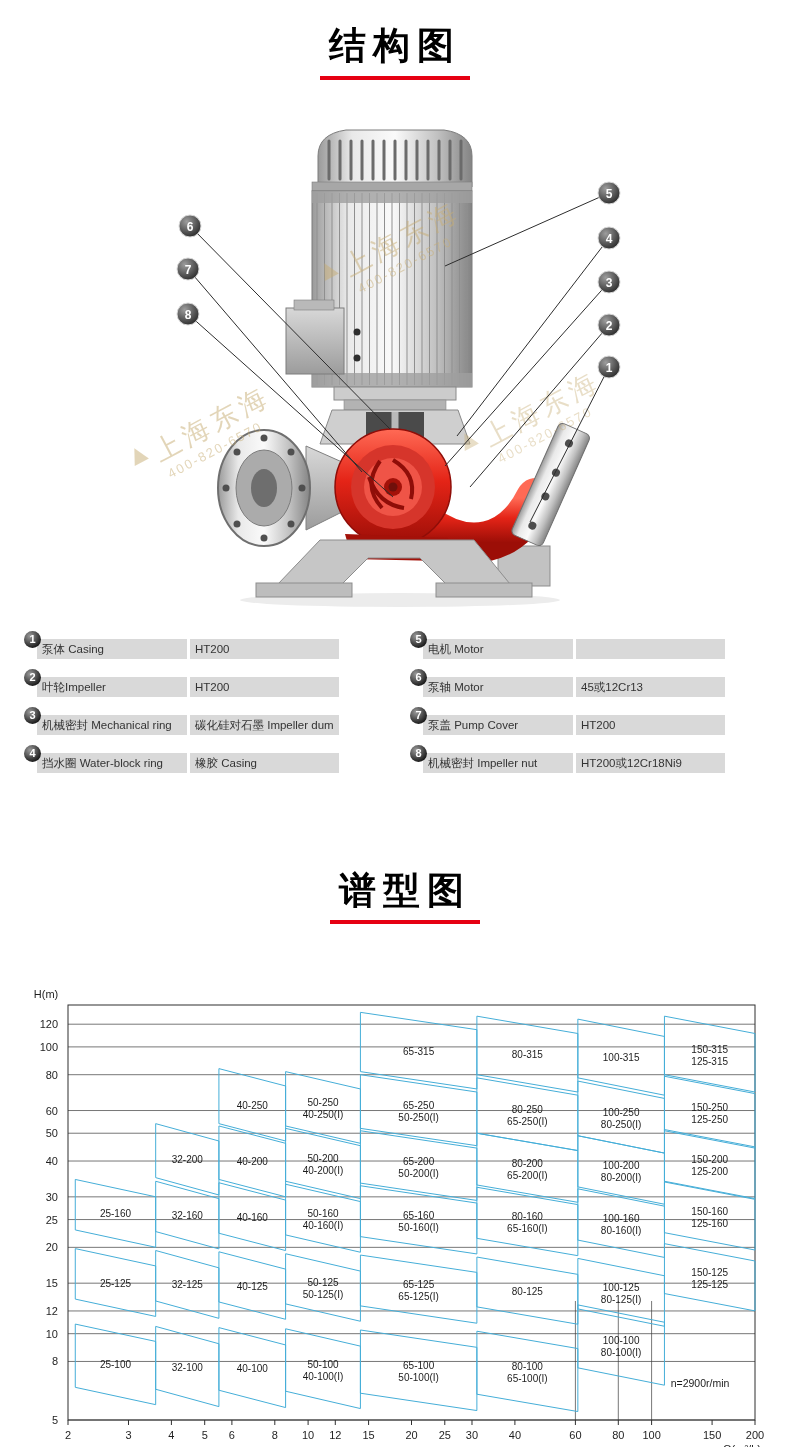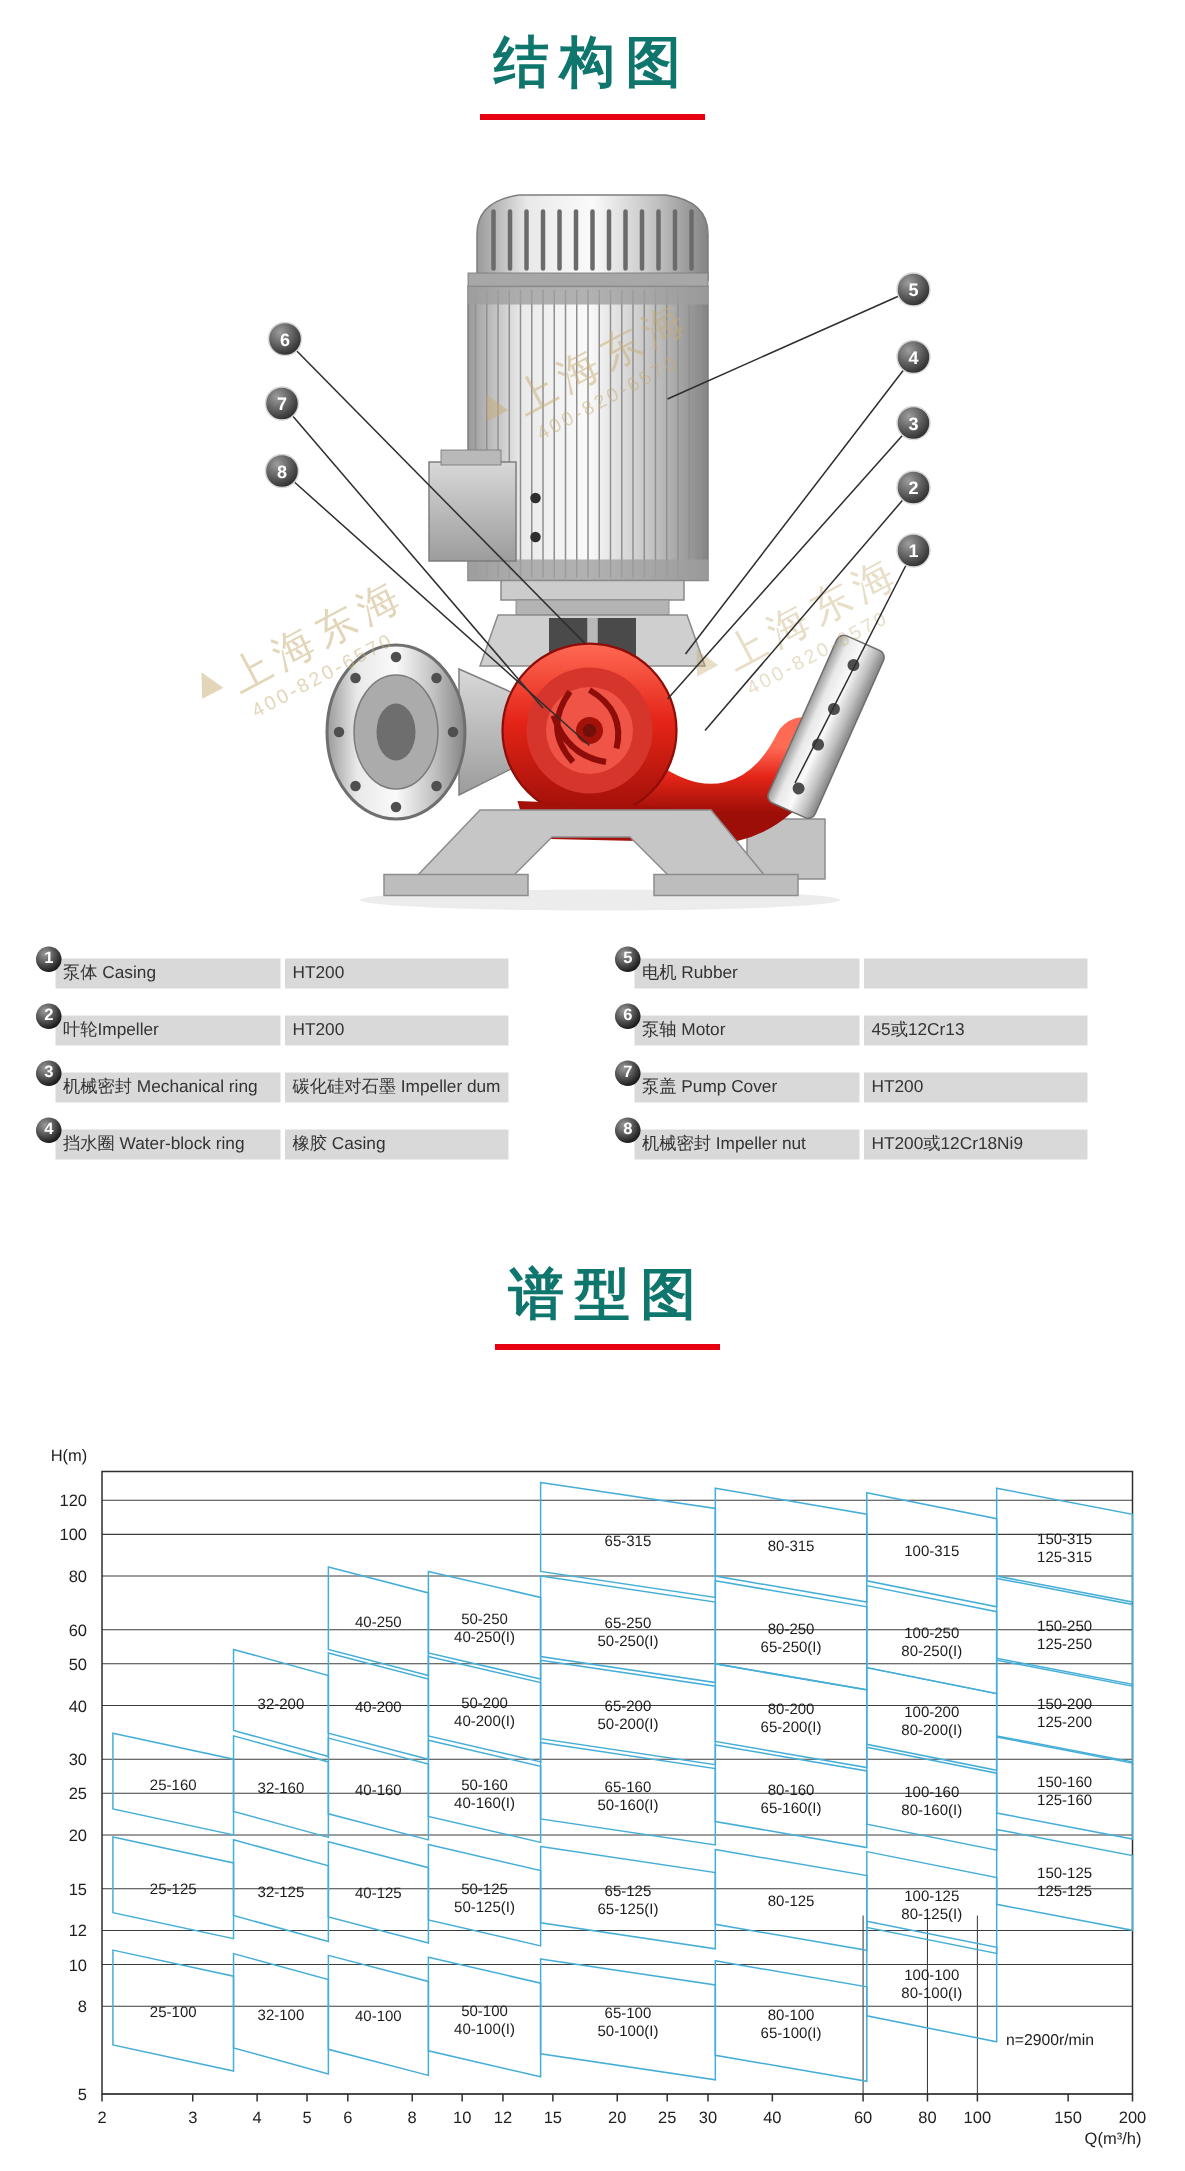--- a/index.html
+++ b/index.html
@@ -3,25 +3,25 @@
 <meta charset="utf-8">
 <style>
   * { box-sizing: border-box; }
   html, body { margin: 0; padding: 0; }
   body {
     width: 790px; height: 1447px; background: #ffffff; overflow: hidden;
     font-family: "Liberation Sans", "DejaVu Sans", sans-serif;
   }
   .section-header { text-align: center; }
   .section-header.first { padding-top: 24px; }
-  .section-header.second { margin-top: 54px; padding-left: 20px; }
+  .section-header.second { margin-top: 78px; padding-left: 20px; }
   .section-title {
     margin: 0; font-size: 37px; font-weight: 700; letter-spacing: 7px;
-    color: #0f766e; line-height: 1.18;
-    font-family: Liberation Mono, monospace;
+    color: #000000; line-height: 1.18;
+    font-family: Liberation Sans, sans-serif;
   }
   .red-underline { width: 150px; height: 4px; background: #e60012; margin: 8px auto 0; }
   #pump-svg { display: block; margin-top: 14px; }
   .parts-table { display: flex; justify-content: space-between; padding: 0 26px; margin-top: 30px; }
   .parts-col { width: 352px; }
   .part-row { position: relative; display: flex; height: 20px; margin-bottom: 18px; }
   .part-badge {
     position: absolute; left: -2px; top: -8px; width: 17px; height: 17px; border-radius: 50%;
     background: radial-gradient(circle at 35% 30%, #9a9a9a 0%, #1a1a1a 75%);
     color: #fff; font-size: 11px; font-weight: 700; text-align: center; line-height: 17px; z-index: 2;
@@ -249,21 +249,21 @@
       </div>
       <div class="part-row">
         <span class="part-badge">4</span>
         <div class="part-bar part-label">挡水圈 Water-block ring</div>
         <div class="part-bar part-value">橡胶 Casing</div>
       </div>
     </div>
   <div class="parts-col" id="parts-right">
       <div class="part-row">
         <span class="part-badge">5</span>
-        <div class="part-bar part-label">电机 Rubber</div>
+        <div class="part-bar part-label">电机 Motor</div>
         <div class="part-bar part-value"></div>
       </div>
       <div class="part-row">
         <span class="part-badge">6</span>
         <div class="part-bar part-label">泵轴 Motor</div>
         <div class="part-bar part-value">45或12Cr13</div>
       </div>
       <div class="part-row">
         <span class="part-badge">7</span>
         <div class="part-bar part-label">泵盖 Pump Cover</div>

